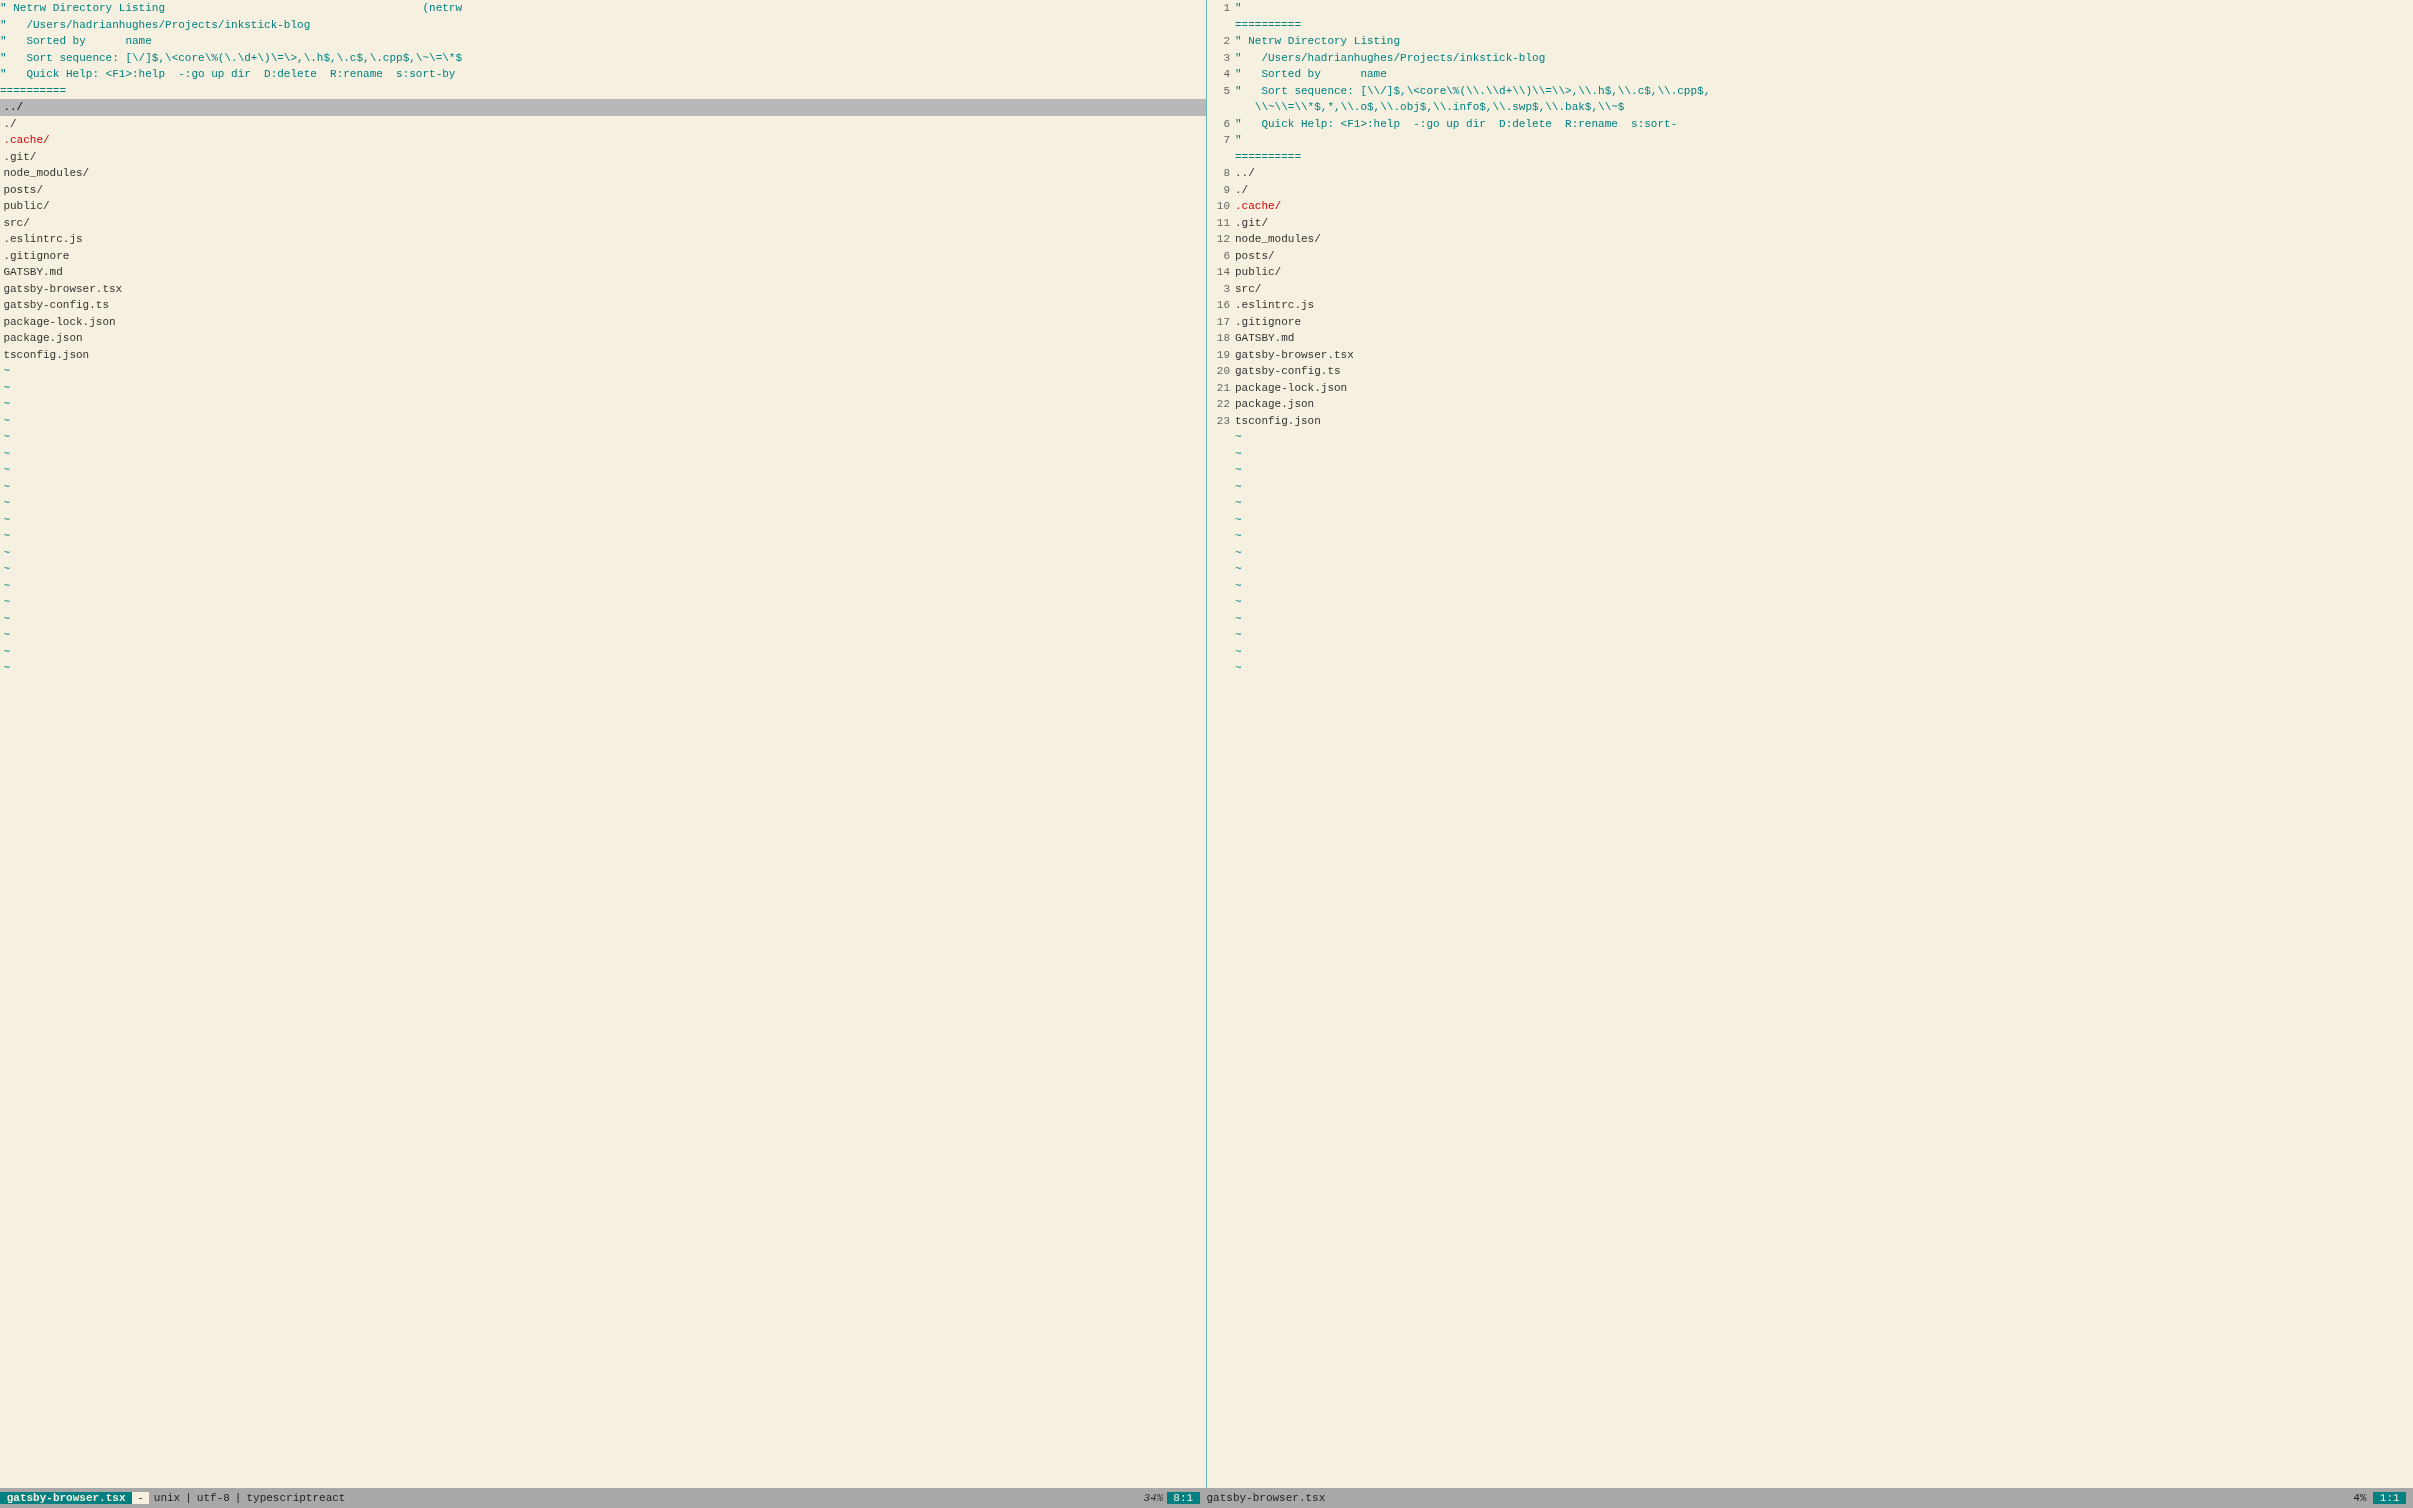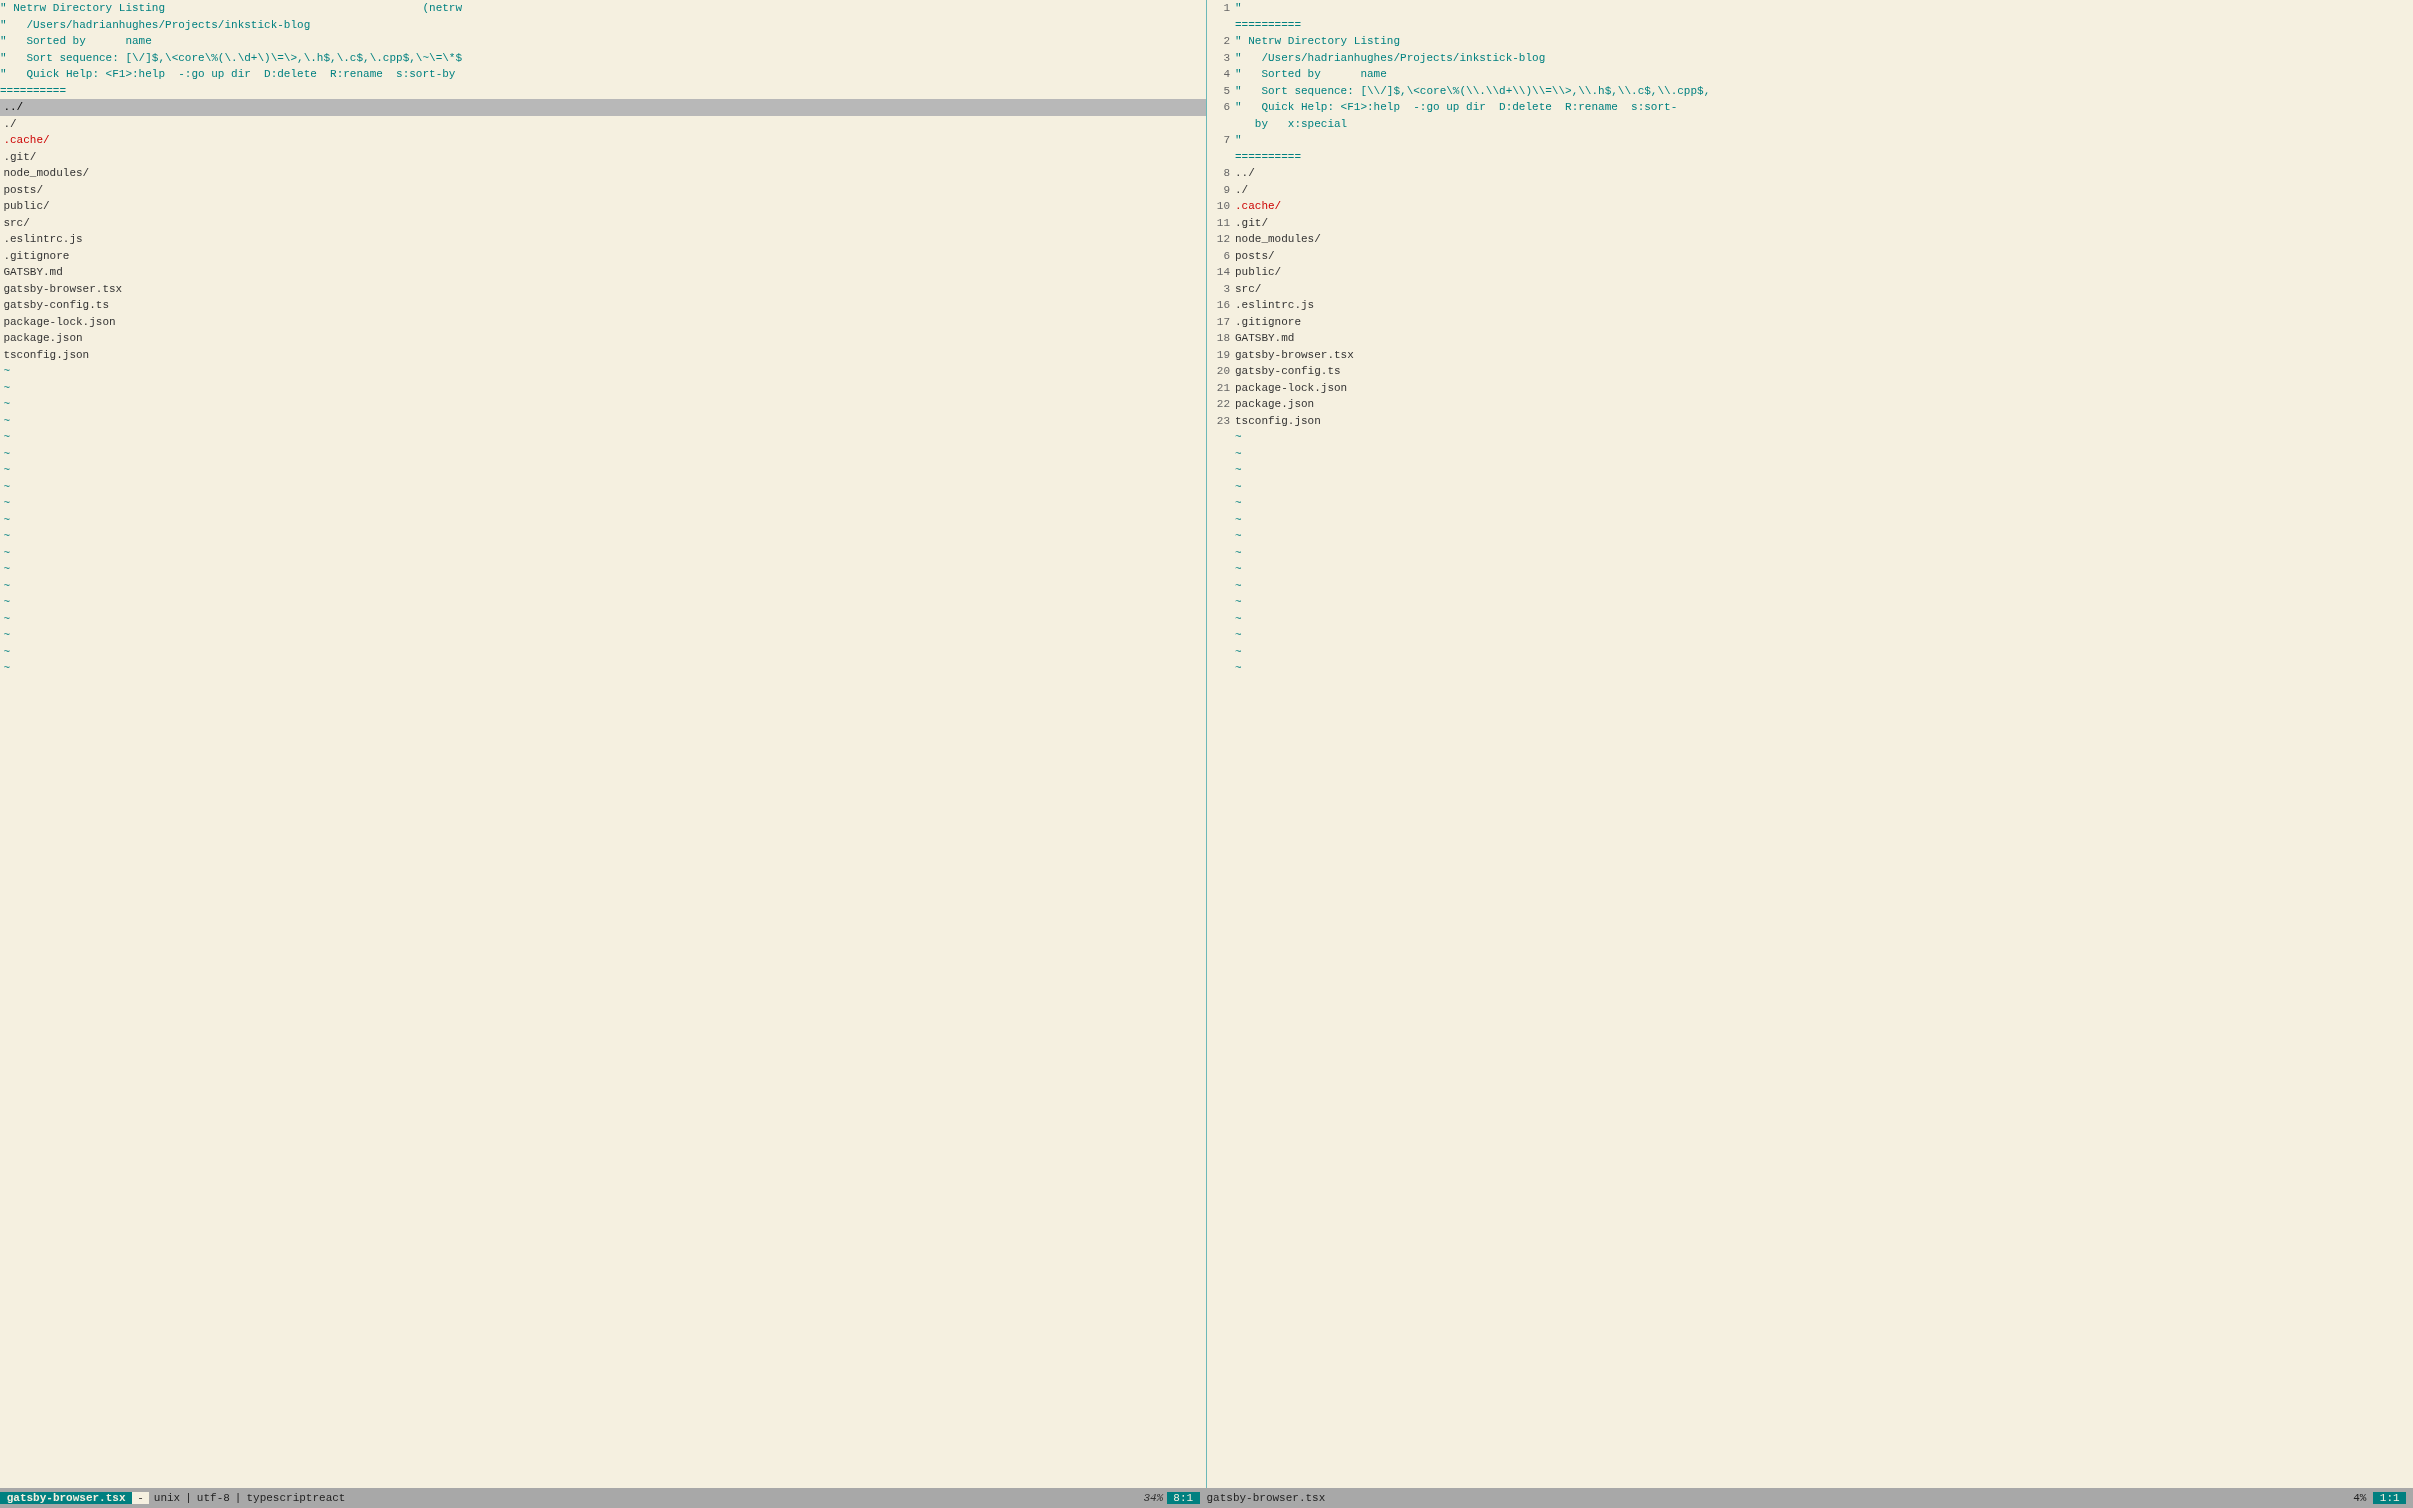--- a/index.html
+++ b/index.html
@@ -271,28 +271,28 @@
 
       <div class="right-line header-comment-line">
         <span class="line-num">4</span>
         <span class="line-content">"   Sorted by      name</span>
       </div>
 
       <div class="right-line header-comment-line">
         <span class="line-num">5</span>
         <span class="line-content">"   Sort sequence: [\\/]$,\&lt;core\%(\\.\\d+\\)\\=\\&gt;,\\.h$,\\.c$,\\.cpp$,</span>
       </div>
+      <div class="right-line header-comment-line">
+        <span class="line-num"> </span>
+        <span class="line-content">   \\~\\=\\*$,*,\\.o$,\\.obj$,\\.info$,\\.swp$,\\.bak$,\\~$</span>
+      </div>
 
       <div class="right-line header-comment-line">
         <span class="line-num">6</span>
         <span class="line-content">"   Quick Help: &lt;F1&gt;:help  -:go up dir  D:delete  R:rename  s:sort-</span>
-      </div>
-      <div class="right-line header-comment-line">
-        <span class="line-num"> </span>
-        <span class="line-content">   by   x:special</span>
       </div>
 
       <div class="right-line header-comment-line">
         <span class="line-num">7</span>
         <span class="line-content">"</span>
       </div>
 
       <div class="right-line separator-line-full">
         <span class="line-num"> </span>
         <span class="line-content">==========</span>

